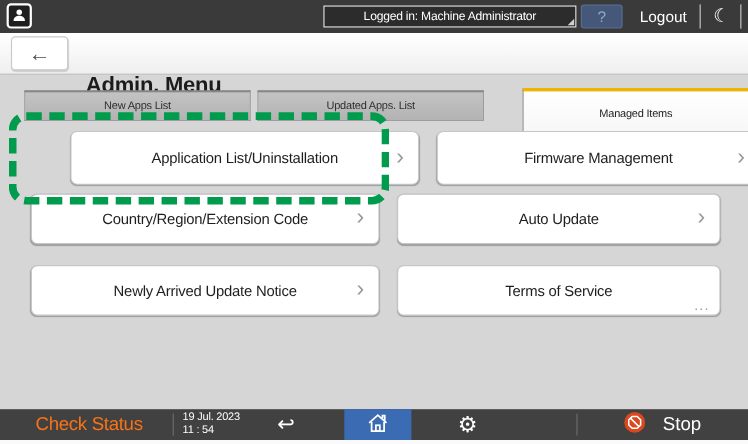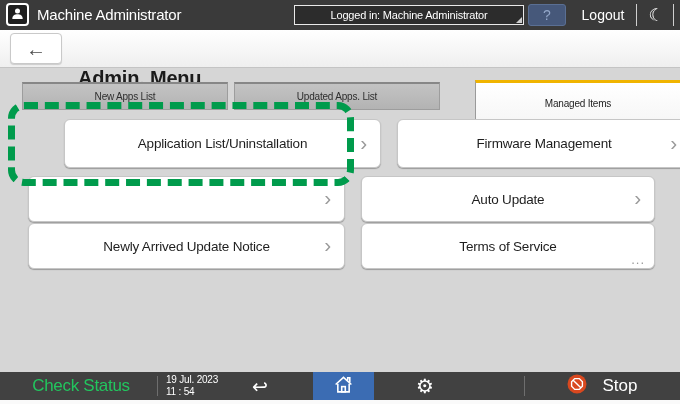--- a/index.html
+++ b/index.html
@@ -46,28 +46,28 @@
     box-sizing:border-box;box-shadow:0 1px 1px rgba(0,0,0,.28);
     display:flex;align-items:center;justify-content:center;
     color:#1e1e1e;font-size:13.5px;padding:0;font-family:inherit;letter-spacing:-0.2px;}
   .menu-btn .chev{position:absolute;right:13px;top:50%;transform:translateY(-54%);
     color:#9a9a9a;font-size:21px;font-weight:normal;}
   .menu-btn .dots{position:absolute;right:9px;bottom:1px;color:#9a9a9a;font-size:13px;letter-spacing:1px;}
   .col-l{left:28px;width:317px;}
   .col-r{left:361px;width:294px;}
   .row-1{top:119px;height:49px;margin-left:36px;}
   .row-2{top:176px;height:46px;}
-  .row-3{top:223px;height:46px;}
+  .row-3{top:241px;height:46px;}
   
   .highlight-box{position:absolute;left:8px;top:102px;width:346px;height:84px;box-sizing:border-box;
     border:7px dashed #009b4c;border-radius:16px;pointer-events:none;}
   
   .bottombar{position:absolute;top:372px;left:0;width:680px;height:28px;background:#414141;color:#fff;}
   .check-status{position:absolute;left:10px;top:0;width:142px;height:28px;background:transparent;border:none;
-    color:#22c55e;font-size:17px;font-family:inherit;letter-spacing:-0.3px;}
+    color:#f97316;font-size:17px;font-family:inherit;letter-spacing:-0.3px;}
   .vdiv-bot{position:absolute;top:4px;width:1px;height:20px;background:#6e6e6e;}
   .datetime{position:absolute;left:166px;top:2px;font-size:10px;line-height:12px;color:#fff;}
   .undo-btn{position:absolute;left:228px;top:0;width:64px;height:28px;background:transparent;border:none;
     color:#fff;font-size:19px;padding:0;font-family:inherit;}
   .home-btn{position:absolute;left:313px;top:0;width:61px;height:28px;background:#3b6cb3;border:none;
     display:flex;align-items:center;justify-content:center;padding:0;}
   .gear-btn{position:absolute;left:394px;top:0;width:62px;height:28px;background:transparent;border:none;
     color:#fff;font-size:20px;padding:0;font-family:inherit;}
   .stop-btn{position:absolute;left:530px;top:0;width:144px;height:28px;background:transparent;border:none;
     display:flex;align-items:center;justify-content:center;gap:16px;color:#fff;font-size:17px;
@@ -81,21 +81,20 @@
 
   <div class="topbar">
     <button class="user-chip">
       <span>
         <svg width="13" height="13" viewBox="0 0 14 14">
             <circle cx="7" cy="4.4" r="2.7" fill="#fff"></circle>
             <path d="M1.4 13 C1.4 9.4 4 7.9 7 7.9 C10 7.9 12.6 9.4 12.6 13 Z" fill="#fff"></path>
           </svg>
       </span>
     </button>
-    <span class="user-label">Machine Administrator</span>
     <div class="login-badge">
       <span>Logged in: Machine Administrator</span>
       <span class="badge-corner"></span>
     </div>
     <button class="help-btn">?</button>
     <button class="logout-btn">Logout</button>
     <span class="vdiv-top" style="left:636px"></span>
     <button class="moon-btn"><span>☾</span></button>
     <span class="vdiv-top" style="left:673px"></span>
   </div>
@@ -117,20 +116,21 @@
 
   <button class="menu-btn col-l row-1">
     <span>Application List/Uninstallation</span>
     <span class="chev">›</span>
   </button>
   <button class="menu-btn col-r row-1">
     <span>Firmware Management</span>
     <span class="chev">›</span>
   </button>
   <button class="menu-btn col-l row-2">
+    <span>Country/Region/Extension Code</span>
     <span class="chev">›</span>
   </button>
   <button class="menu-btn col-r row-2">
     <span>Auto Update</span>
     <span class="chev">›</span>
   </button>
   <button class="menu-btn col-l row-3">
     <span>Newly Arrived Update Notice</span>
     <span class="chev">›</span>
   </button>

